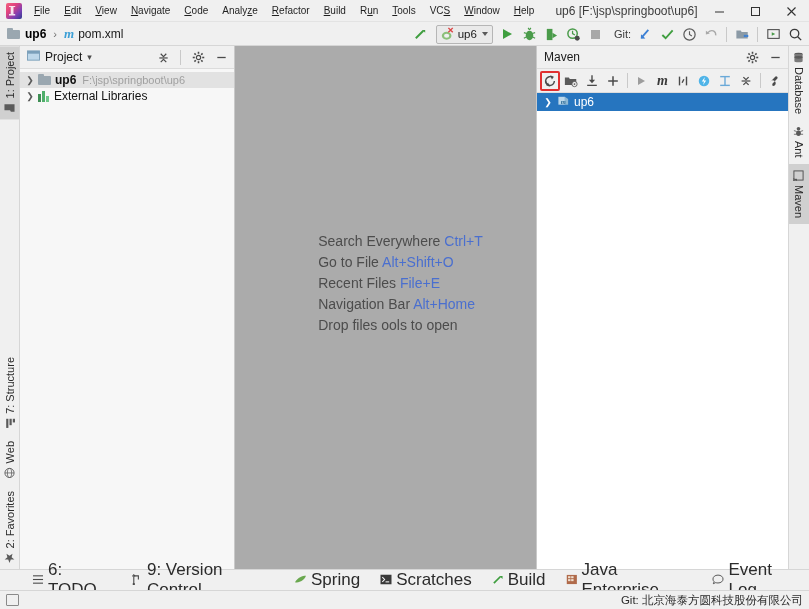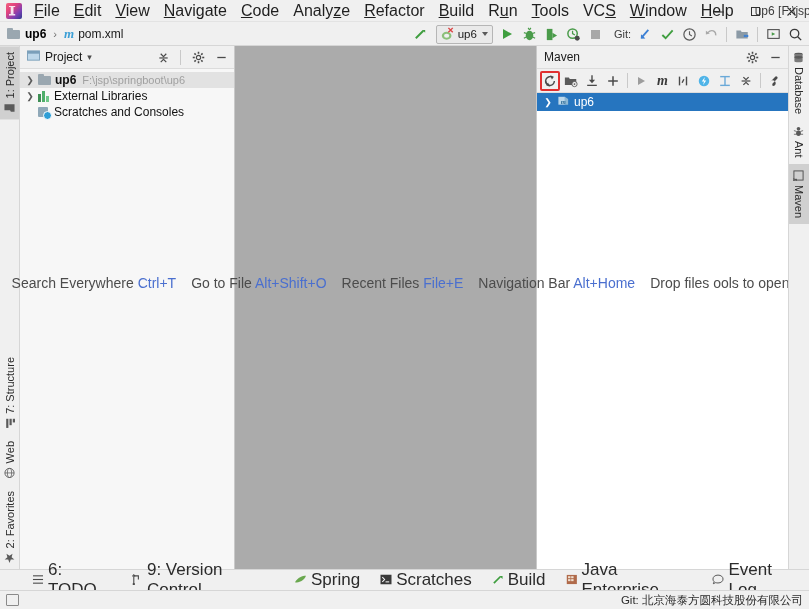--- a/index.html
+++ b/index.html
@@ -24,21 +24,21 @@
     background: linear-gradient(135deg,#f2637e 0%,#e1427e 35%,#7b3fb5 70%,#2e3a8c 100%);
     position: relative; flex: 0 0 16px;
   }
   .app-logo::after {
     content: ""; position: absolute; left: 3px; top: 3px; width: 10px; height: 10px;
     background: #fff; opacity: .85;
     clip-path: polygon(0 0,62% 0,62% 16%,45% 16%,45% 84%,62% 84%,62% 100%,0 100%,0 84%,17% 84%,17% 16%,0 16%);
   }
   .menu { display: flex; align-items: center; height: 22px; }
   .menu-item {
-    padding: 2px 7px; font-size: 16px; color: #1f1f1f; line-height: 16px; cursor: default; white-space: nowrap;
+    padding: 2px 7px; font-size: 10px; color: #1f1f1f; line-height: 16px; cursor: default; white-space: nowrap;
   }
   .menu-item u { text-decoration: underline; }
   .win-title {
     font-size: 12px; color: #3c3c3c; margin-left: 14px; white-space: nowrap;
   }
   .win-ctrls { position: absolute; right: 0; top: 0; height: 22px; display: flex; }
   .win-btn {
     width: 36px; height: 22px; display: flex; align-items: center; justify-content: center;
     font-size: 12px; color: #303030;
   }
@@ -125,21 +125,21 @@
   .ico-lib i { display: block; width: 3px; background: #4a9b5e; }
   .ico-scr { width: 13px; height: 12px; position: relative; }
   .ico-scr::before { content:""; position:absolute; left:0; top:1px; width:10px; height:10px; background:#8fa8b8; border-radius:1px; }
   .ico-scr::after { content:""; position:absolute; left:5px; top:5px; width:7px; height:7px; border-radius:50%; background:#2e9ed6; border:1px solid #fff; }
 
   
   .editor {
     flex: 1 1 auto; background: #ababab; position: relative; display: flex;
     align-items: center; justify-content: center; min-width: 0;
   }
-  .hints { display: flex; flex-direction: row; gap: 15px; margin-top: -50px; margin-left: 30px; }
+  .hints { display: flex; flex-direction: column; gap: 5px; margin-top: -50px; margin-left: 30px; }
   .hint { font-size: 14px; color: #4c4c4c; white-space: nowrap; }
   .hint .key { color: #4a6fcf; }
 
   
   .panel-maven { width: 252px; flex: 0 0 252px; background: #ffffff; display: flex; flex-direction: column; border-left: 1px solid #c9c9c9; }
   .mv-toolbar {
     height: 24px; display: flex; align-items: center; gap: 1px; padding: 0 3px;
     background: #f0f0f0; border-bottom: 1px solid #dcdcdc; flex: 0 0 24px;
   }
   .mvbtn { width: 20px; height: 20px; display: flex; align-items: center; justify-content: center; border-radius: 2px; position: relative; }
@@ -396,25 +396,20 @@
           <span class="path">F:\jsp\springboot\up6</span>
         </div>
         <div class="trow">
           <span class="arrow">❯</span>
           <span class="ico-lib">
             <i style="height:8px;background:#3f8f55"></i>
               <i style="height:11px;background:#4fae6a"></i>
               <i style="height:6px;background:#6fc889"></i>
           </span>
           <span class="nm">External Libraries</span>
-        </div>
-        <div class="trow">
-          <span class="arrow"></span>
-          <span class="ico-scr"></span>
-          <span class="nm">Scratches and Consoles</span>
         </div>
       </div>
     </div>
 
     <div class="editor">
       <div class="hints">
         <div class="hint">
           <span>Search Everywhere</span>
           <span class="key">Ctrl+T</span>
         </div>

